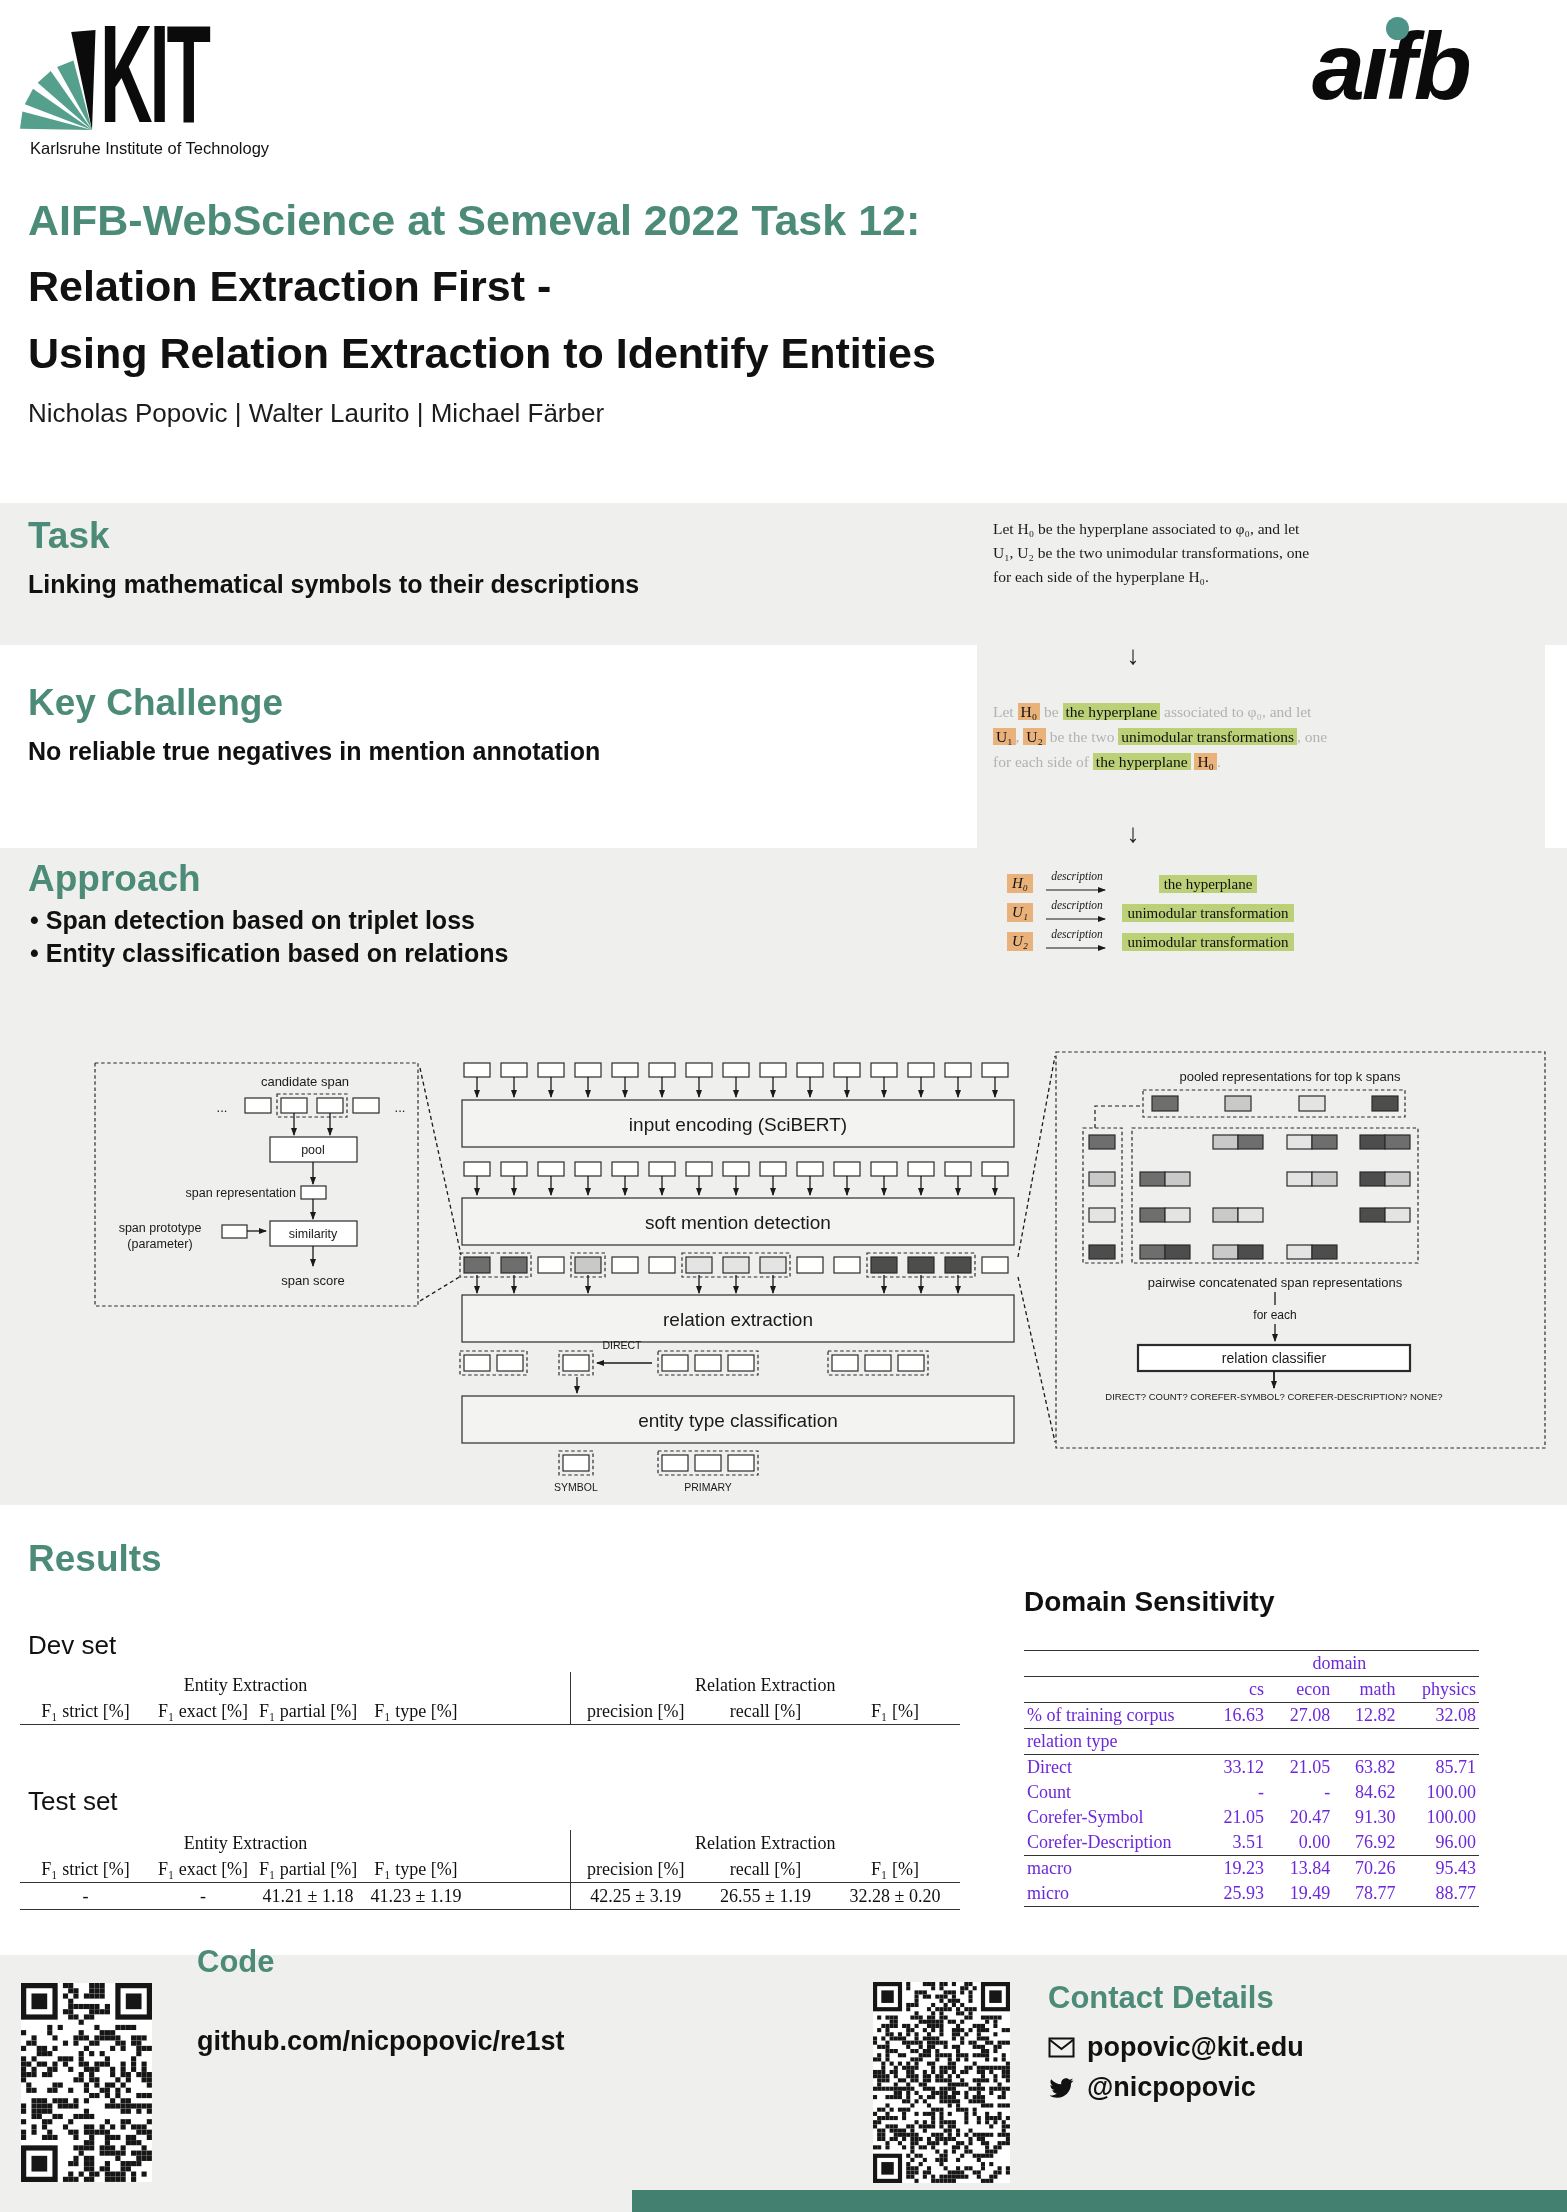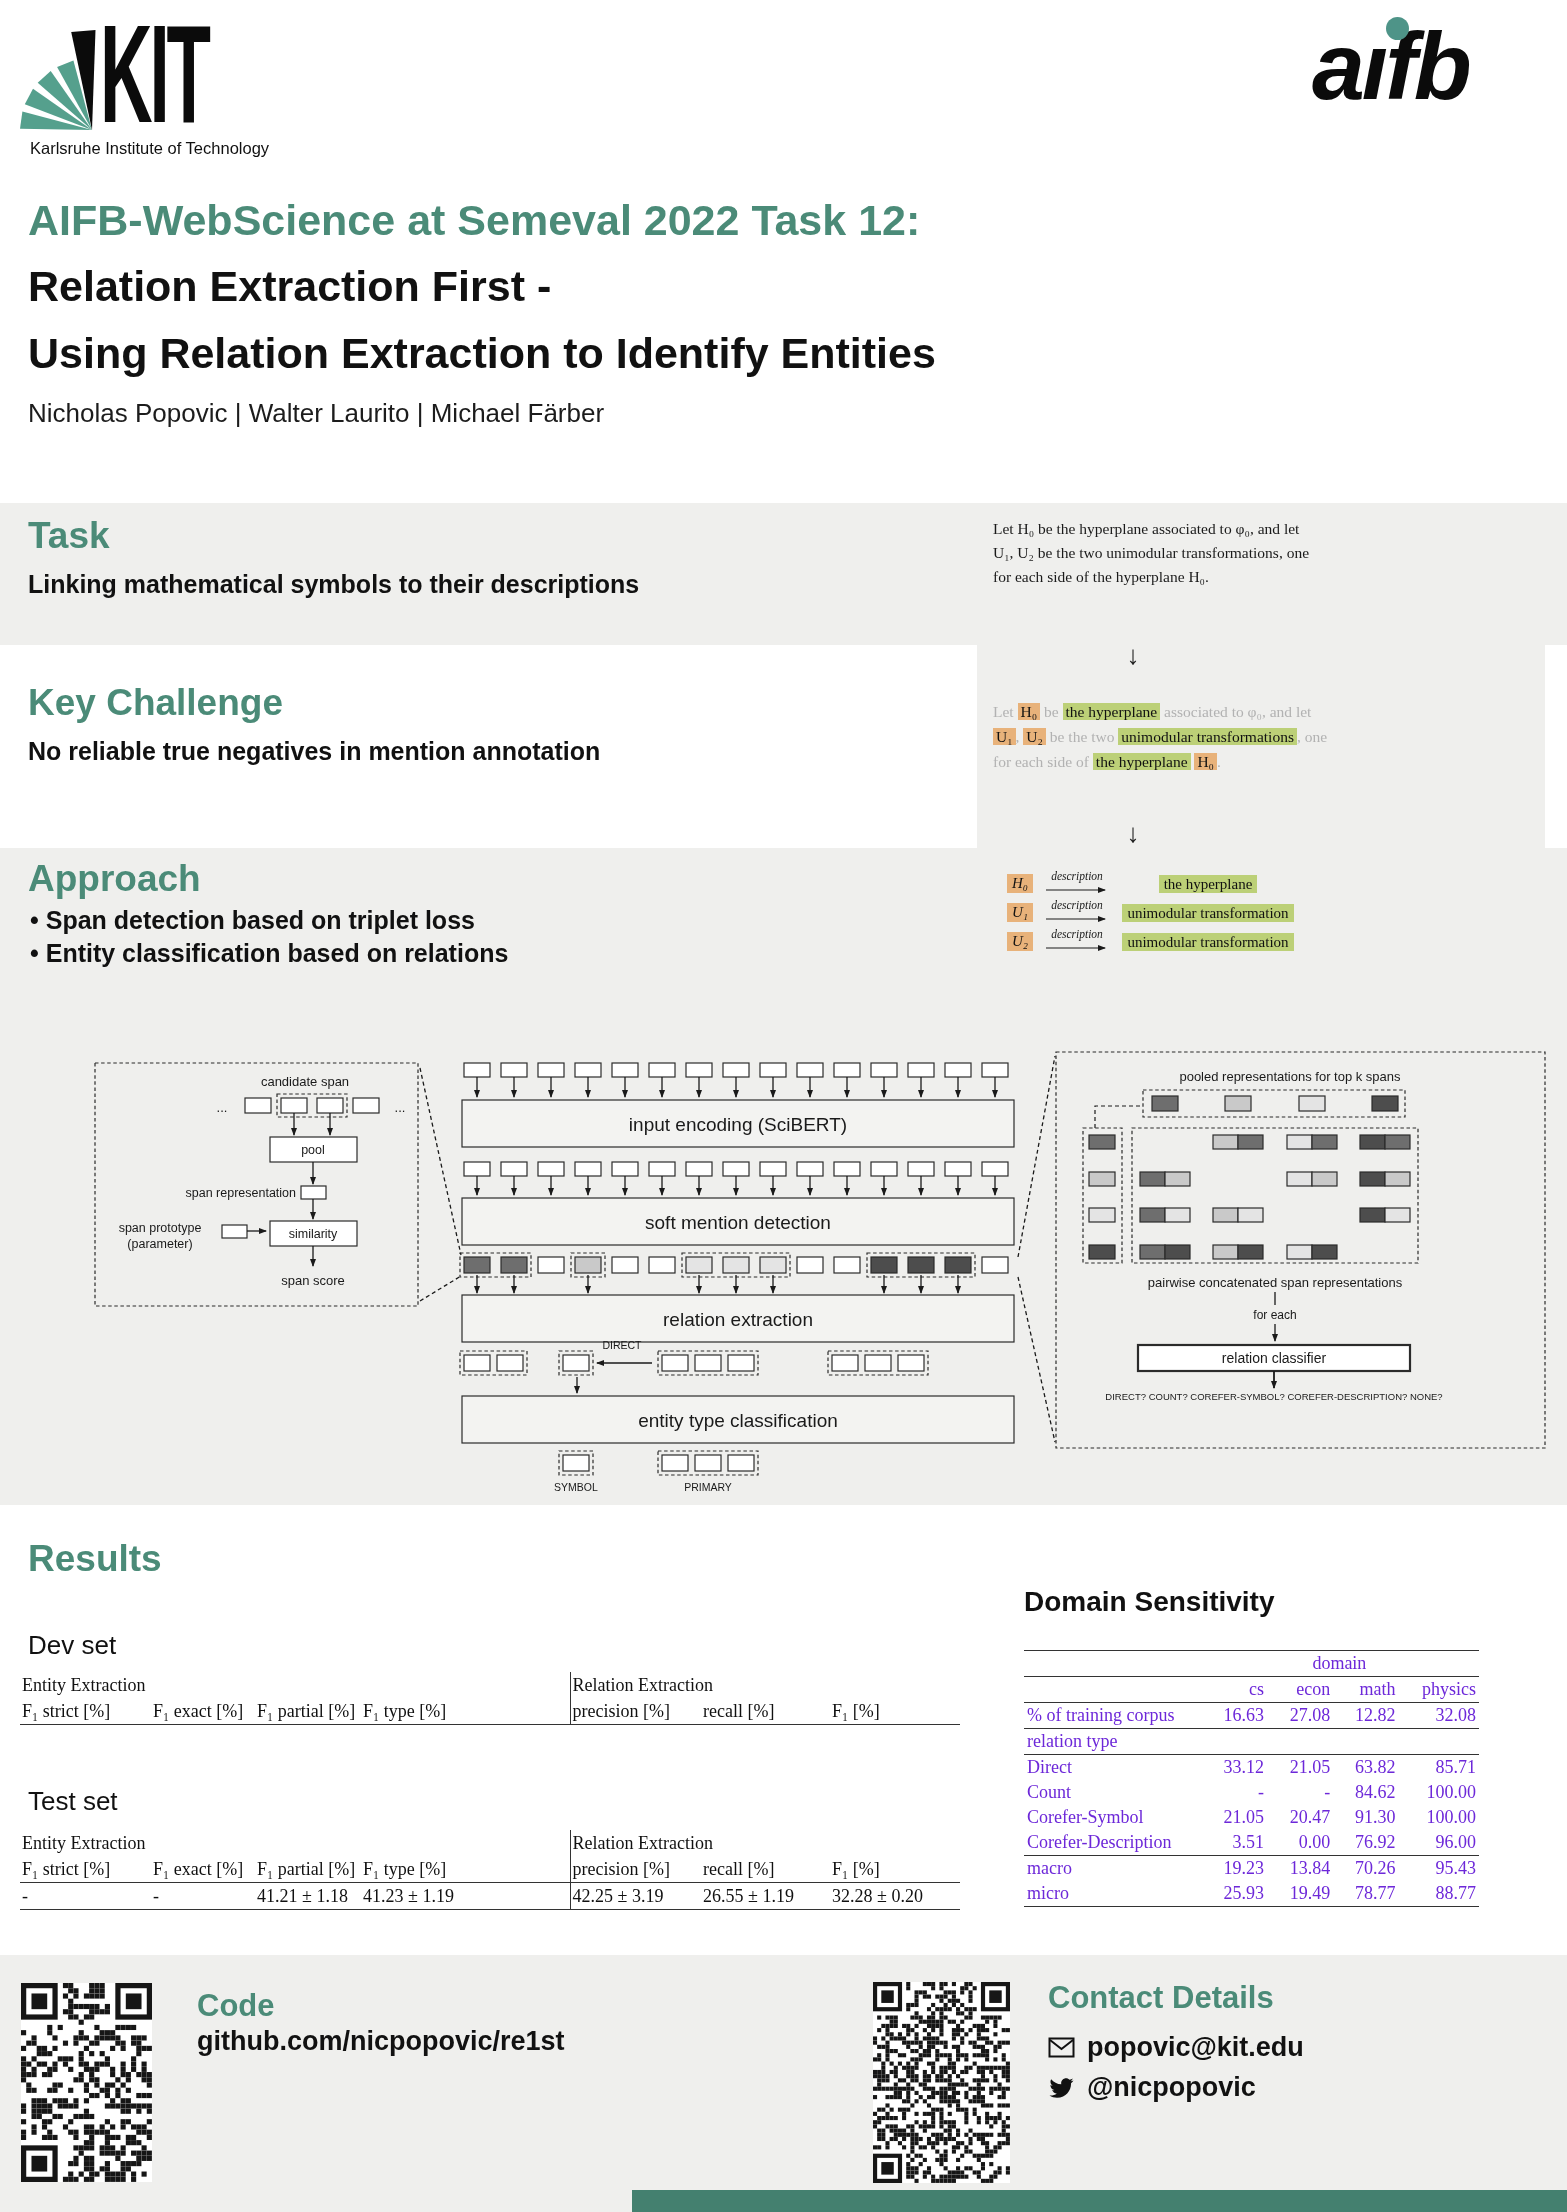--- a/index.html
+++ b/index.html
@@ -33,21 +33,21 @@
   .map-row{display:flex;align-items:center;height:29px}
   .map-sym{width:46px;display:flex;justify-content:center}
   .chip-sym{background:#E8B27A;font:italic 15px "Liberation Serif","DejaVu Serif",serif;padding:1px 5px}
   .map-target{width:190px;text-align:center}
   .chip-green{background:#BCD077;font:15px "Liberation Serif","DejaVu Serif",serif;padding:1px 5px;white-space:nowrap}
   .map-arrow text{font:italic 11.5px "Liberation Serif","DejaVu Serif",serif;text-anchor:middle;fill:#1a1a1a}
   .map-arrow line{stroke:#1a1a1a;stroke-width:1.2;marker-end:url(#ah)}
 
   
   .rtab{border-collapse:collapse;font-family:"Liberation Serif","DejaVu Serif",serif;font-size:18px;color:#111;table-layout:fixed}
-  .rtab td{text-align:left;padding:1px 2px;height:24px;overflow:visible;white-space:nowrap}
+  .rtab td{text-align:center;padding:1px 2px;height:24px;overflow:visible;white-space:nowrap}
   .rtab .sp{border-right:1.4px solid #333}
   .rtab tr.rule td{border-bottom:1.4px solid #333}
   .dtab{border-collapse:collapse;font-family:Liberation Serif, serif;font-size:18px;color:#6d28d9;table-layout:fixed}
   .dtab td{height:25px;padding:0 3px;white-space:nowrap}
   .dtab .num{text-align:right}
   .dtab .ctr{text-align:center}
   .dtab tr.rule td{border-bottom:1.3px solid #333}
   .tbl-label{font-size:26px;font-weight:normal}
 
   
@@ -830,21 +830,21 @@
     <rect x="0" y="0" width="36.68" height="36.6578947368421" fill="#161616"></rect>
     <rect x="5.24" y="5.2368421052631575" width="26.200000000000003" height="26.184210526315788" fill="#fff"></rect>
     <rect x="10.48" y="10.473684210526315" width="15.72" height="15.710526315789473" fill="#161616"></rect>
     <rect x="94.32000000000001" y="0" width="36.68" height="36.6578947368421" fill="#161616"></rect>
     <rect x="99.56" y="5.2368421052631575" width="26.200000000000003" height="26.184210526315788" fill="#fff"></rect>
     <rect x="104.80000000000001" y="10.473684210526315" width="15.72" height="15.710526315789473" fill="#161616"></rect>
     <rect x="0" y="162.3421052631579" width="36.68" height="36.6578947368421" fill="#161616"></rect>
     <rect x="5.24" y="167.57894736842104" width="26.200000000000003" height="26.184210526315788" fill="#fff"></rect>
     <rect x="10.48" y="172.8157894736842" width="15.72" height="15.710526315789473" fill="#161616"></rect>
   </svg>
-<div class="abs f-head" style="left:197px;top:1988px">Code</div>
+<div class="abs f-head" style="left:197px;top:1944px">Code</div>
 <div class="abs f-text" style="left:197px;top:2026px">github.com/nicpopovic/re1st</div>
 <svg id="qr2" class="abs" style="left:873px;top:1982px" width="137" height="201">
     <rect x="0" y="0" width="137" height="201" fill="#fff"></rect>
     <rect x="33.21212121212121" y="0" width="4.068484848484848" height="4.10375" fill="#161616"></rect>
     <rect x="49.81818181818181" y="0" width="4.068484848484848" height="4.10375" fill="#161616"></rect>
     <rect x="53.96969696969697" y="0" width="4.068484848484848" height="4.10375" fill="#161616"></rect>
     <rect x="58.12121212121212" y="0" width="4.068484848484848" height="4.10375" fill="#161616"></rect>
     <rect x="66.42424242424242" y="0" width="4.068484848484848" height="4.10375" fill="#161616"></rect>
     <rect x="70.57575757575758" y="0" width="4.068484848484848" height="4.10375" fill="#161616"></rect>
     <rect x="78.87878787878788" y="0" width="4.068484848484848" height="4.10375" fill="#161616"></rect>

